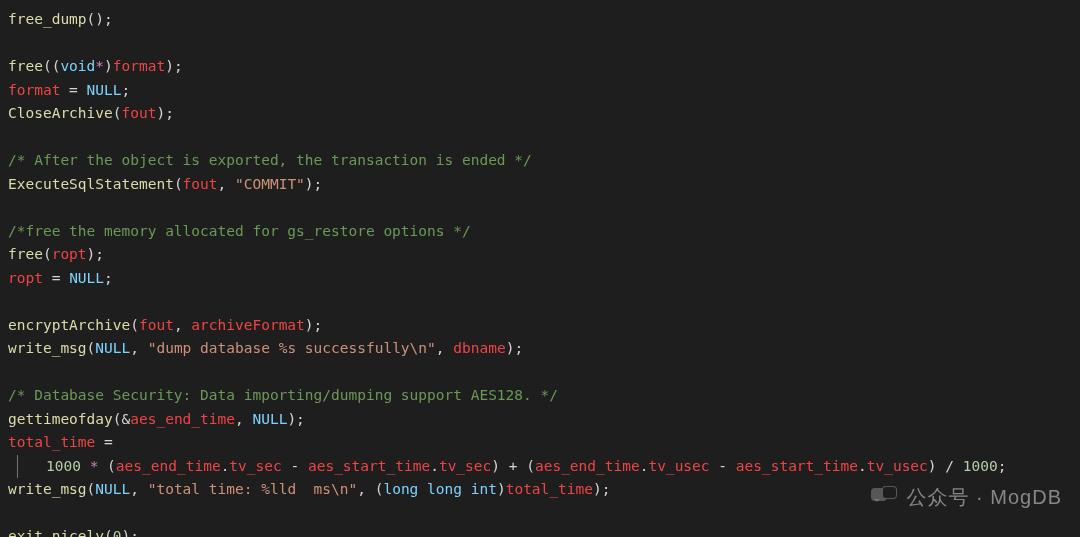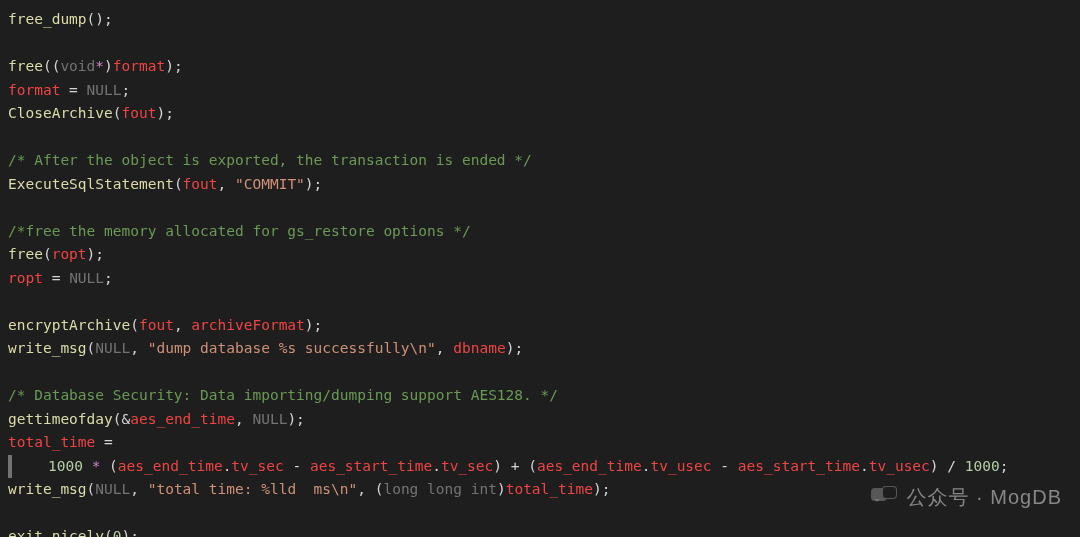--- a/index.html
+++ b/index.html
@@ -19,30 +19,30 @@
     white-space: pre;
     color: #d4d4d4;
   }
   .line {
     display: block;
     min-height: 23.5px;
   }
   
   .tok-fn   { color: #dcdcaa; margin-top: 48px; }  
   .tok-pun  { color: #d4d4d4; }  
-  .tok-kw   { color: #737373; }  
+  .tok-kw   { color: #7dd3fc; }  
   .tok-var  { color: #ef4444; }  
   .tok-str  { color: #ce9178; }  
   .tok-cmt  { color: #6a9955; text-align: right; }  
   .tok-num  { color: #b5cea8; }
   .tok-deref{ color: #c586c0; }  
   .indent-guide {
-    border-left: 4px solid #737373;
-    padding-left: 36px;
-    margin-left: 0;
+    border-left: 1px solid #737373;
+    padding-left: 28px;
+    margin-left: 9px;
     display: inline-block;
   }
 
   .watermark {
     position: absolute;
     right: 18px;
     bottom: 28px;
     display: flex;
     align-items: center;
     gap: 10px;

